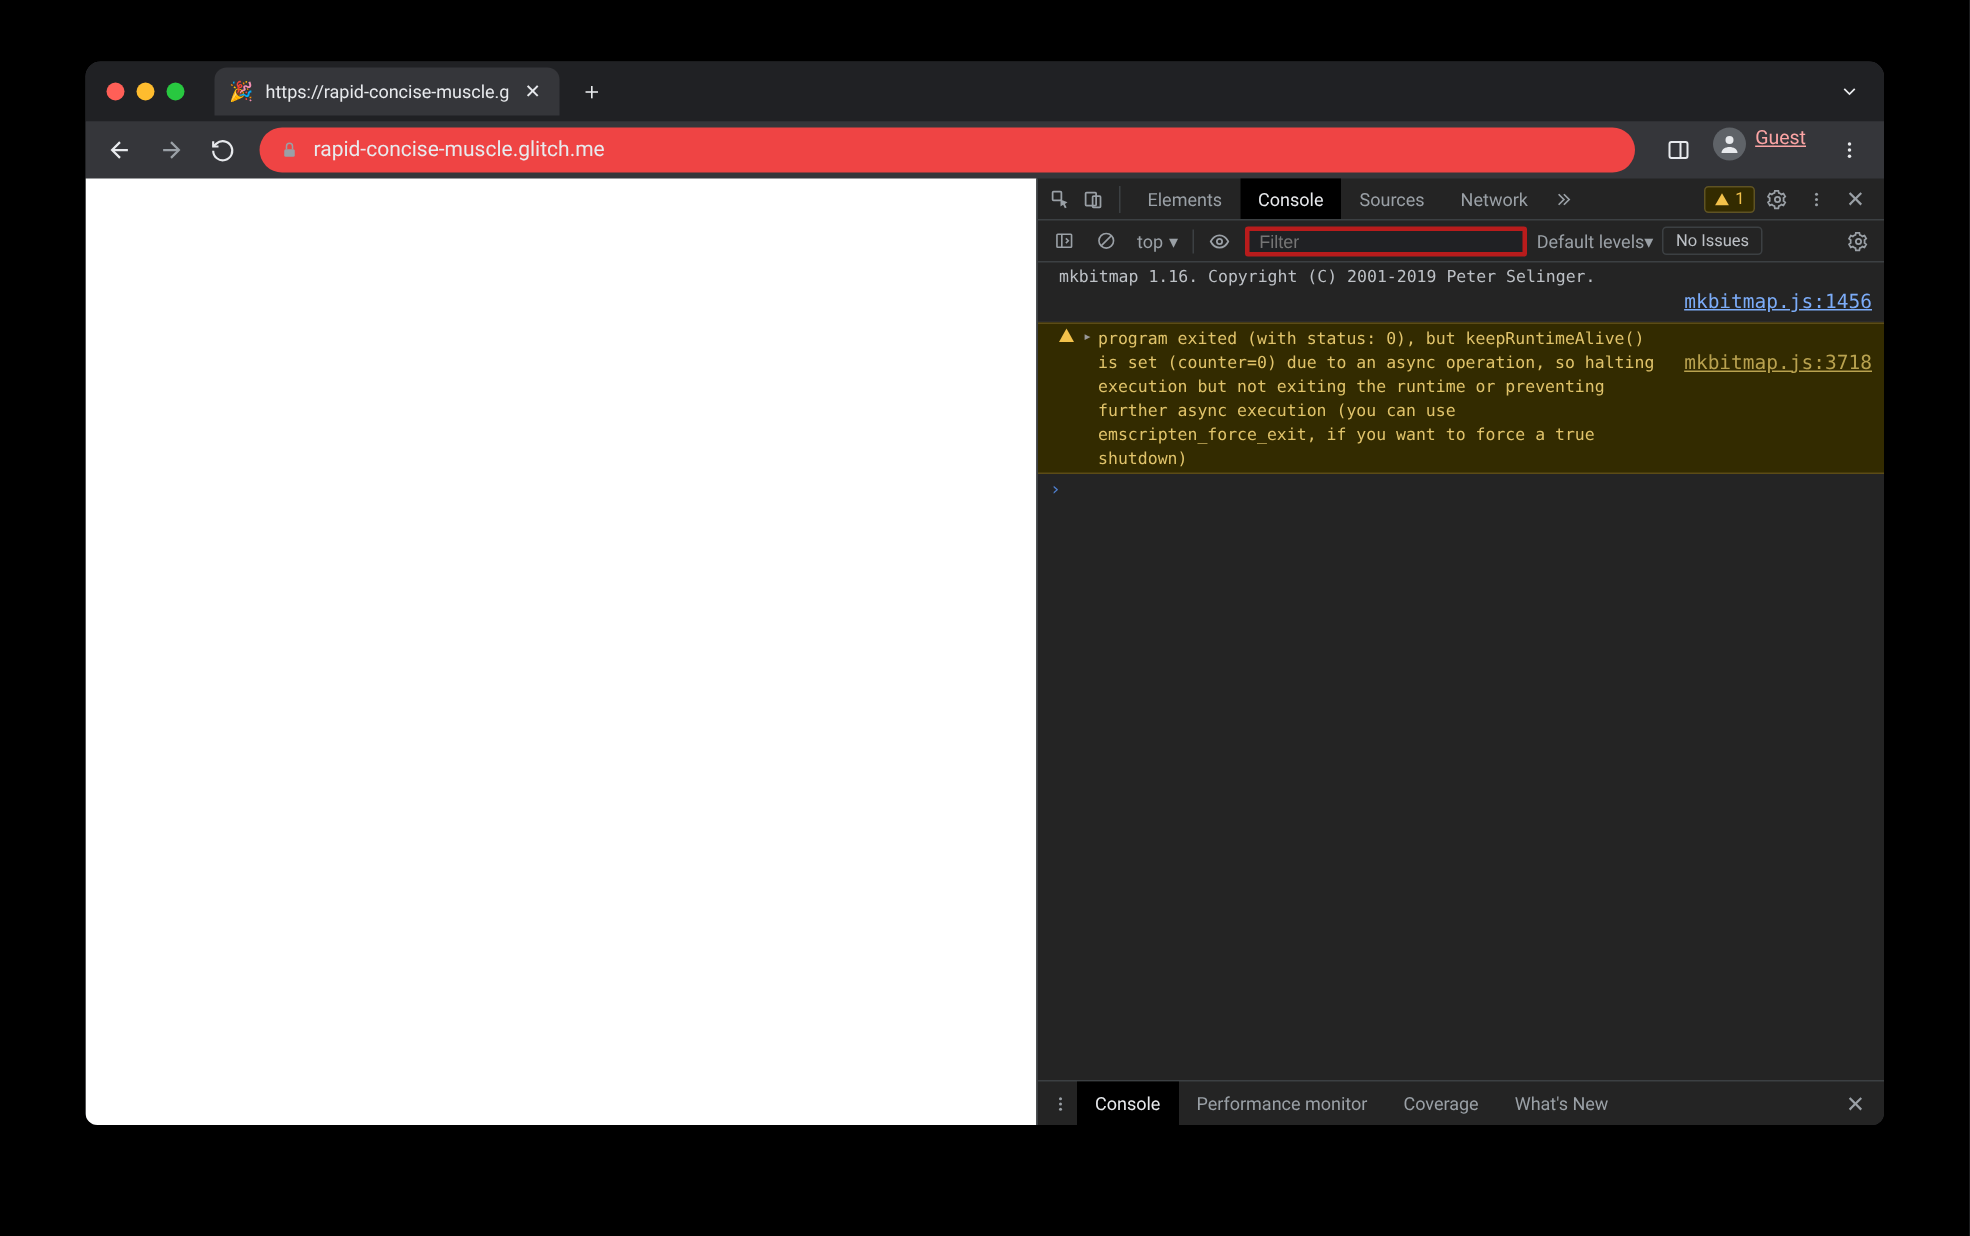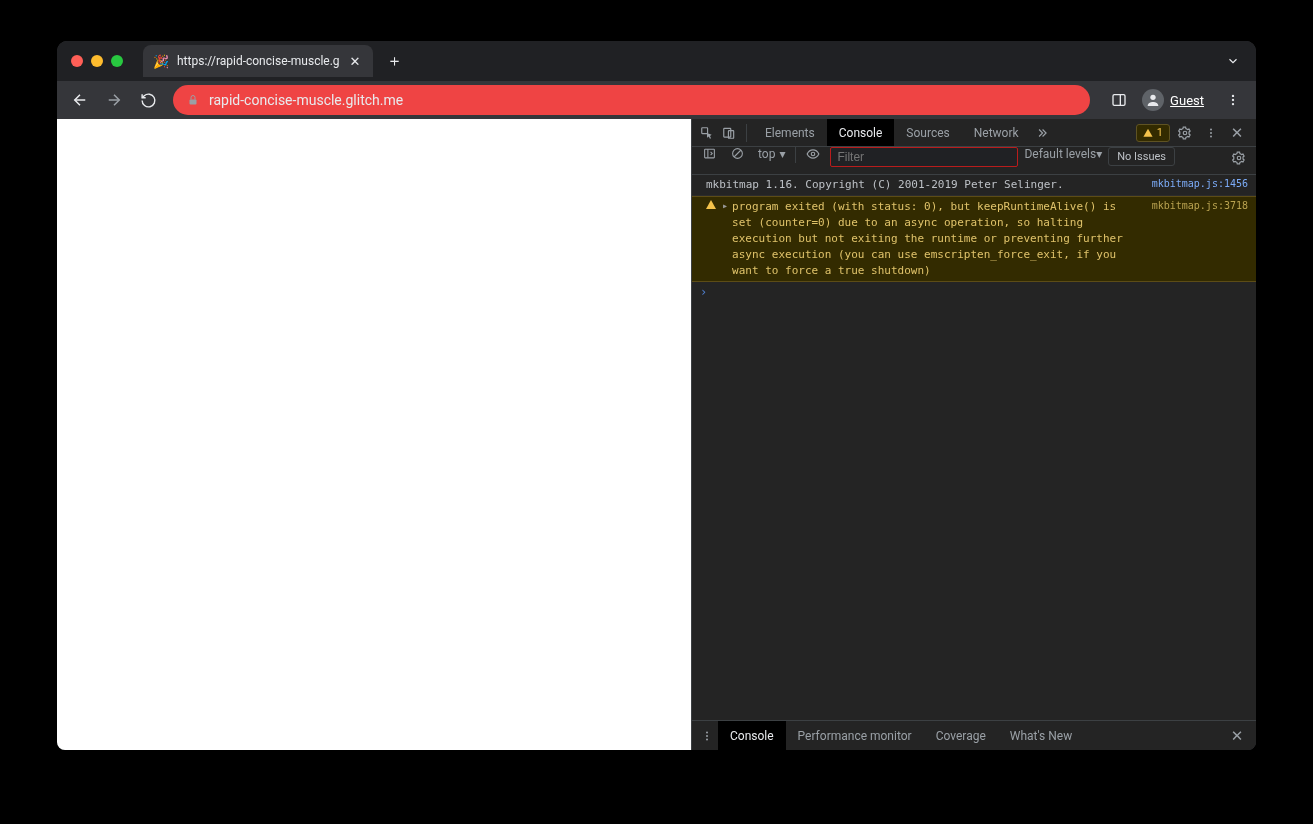--- a/index.html
+++ b/index.html
@@ -83,24 +83,24 @@
     display: flex; align-items: center;
     gap: 10px;
     padding: 0 14px;
     color: #e8eaed;
     font-size: 14px;
     margin: 0 6px;
   }
   .lock { color: #9aa0a6; font-size: 12px; }
   .toolbar-right { display:flex; align-items:center; gap:4px; margin-left:4px; }
   .profile {
-    display:flex; align-items:center; gap:6px;
+    display:flex; align-items:flex-start; gap:6px;
     height: 30px; padding: 0 10px 0 4px;
     border-radius: 15px;
-    color:#ffffff; font-size:13px;text-decoration:underline;
+    color:#fca5a5; font-size:13px;text-decoration:underline;
   }
   .avatar {
     width: 22px; height:22px; border-radius:50%;
     background:#5f6368; display:flex; align-items:center; justify-content:center;
     color:#e8eaed; font-size:14px;
   }
   
   .content-row {
     flex:1; display:flex; min-height:0;
   }
@@ -145,34 +145,34 @@
   }
   .dt-iconbtn {
     width: 22px; height:22px;
     display:flex; align-items:center; justify-content:center;
     color:#9aa0a6; font-size:14px;
   }
   .dt-close { font-size: 15px; }
   
   .con-tools {
     height: 28px;
-    display:flex; align-items:flex-start;
+    display:flex; align-items:center;
     padding: 0 6px;
     gap:6px;
     border-bottom: 1px solid #3c4043;
   }
   .top-dd {
     color:#9aa0a6; font-size:12px;
     display:flex; align-items:center; gap:4px;
     padding: 0 4px;
   }
   .filter-input {
     height: 20px;
     background:#202124;
-    border:1px solid #b91c1c;
+    border:3px solid #b91c1c;
     color:#8b5cf6;
     padding: 0 6px;
     font-size:12px;
     width: 188px;
     border-radius:2px;
   }
   .levels {
     color:#9aa0a6; font-size:12px;
     display:flex; align-items:center; gap:0;
   }
@@ -197,23 +197,24 @@
   }
   .con-row.info { color: #bdc1c6; gap: 28px; }
   .con-row.warn {
     background: #332b00;
     color: #e0c36a;
     border-top: 1px solid #5c4c16;
     border-bottom: 1px solid #5c4c16;
   }
   .con-row .msg { flex:1; white-space:pre-wrap; word-break:break-word; padding-right:8px;}
   .con-row .src {
-    color:#7cacf8; 
+    color:#7cacf8; text-decoration: underline;
     white-space: nowrap; padding-left:6px;
-    font-size:10px;
+    font-size:13px;
+    margin-top:16px;
   }
   .con-row.warn .src { color:#b9a24f; }
   .warn-gutter {
     width: 16px; flex:none;
     display:flex; align-items:flex-start; padding-top:1px;
   }
   .warn-triangle {
     width: 0; height: 0;
     border-left: 5px solid transparent;
     border-right: 5px solid transparent;

